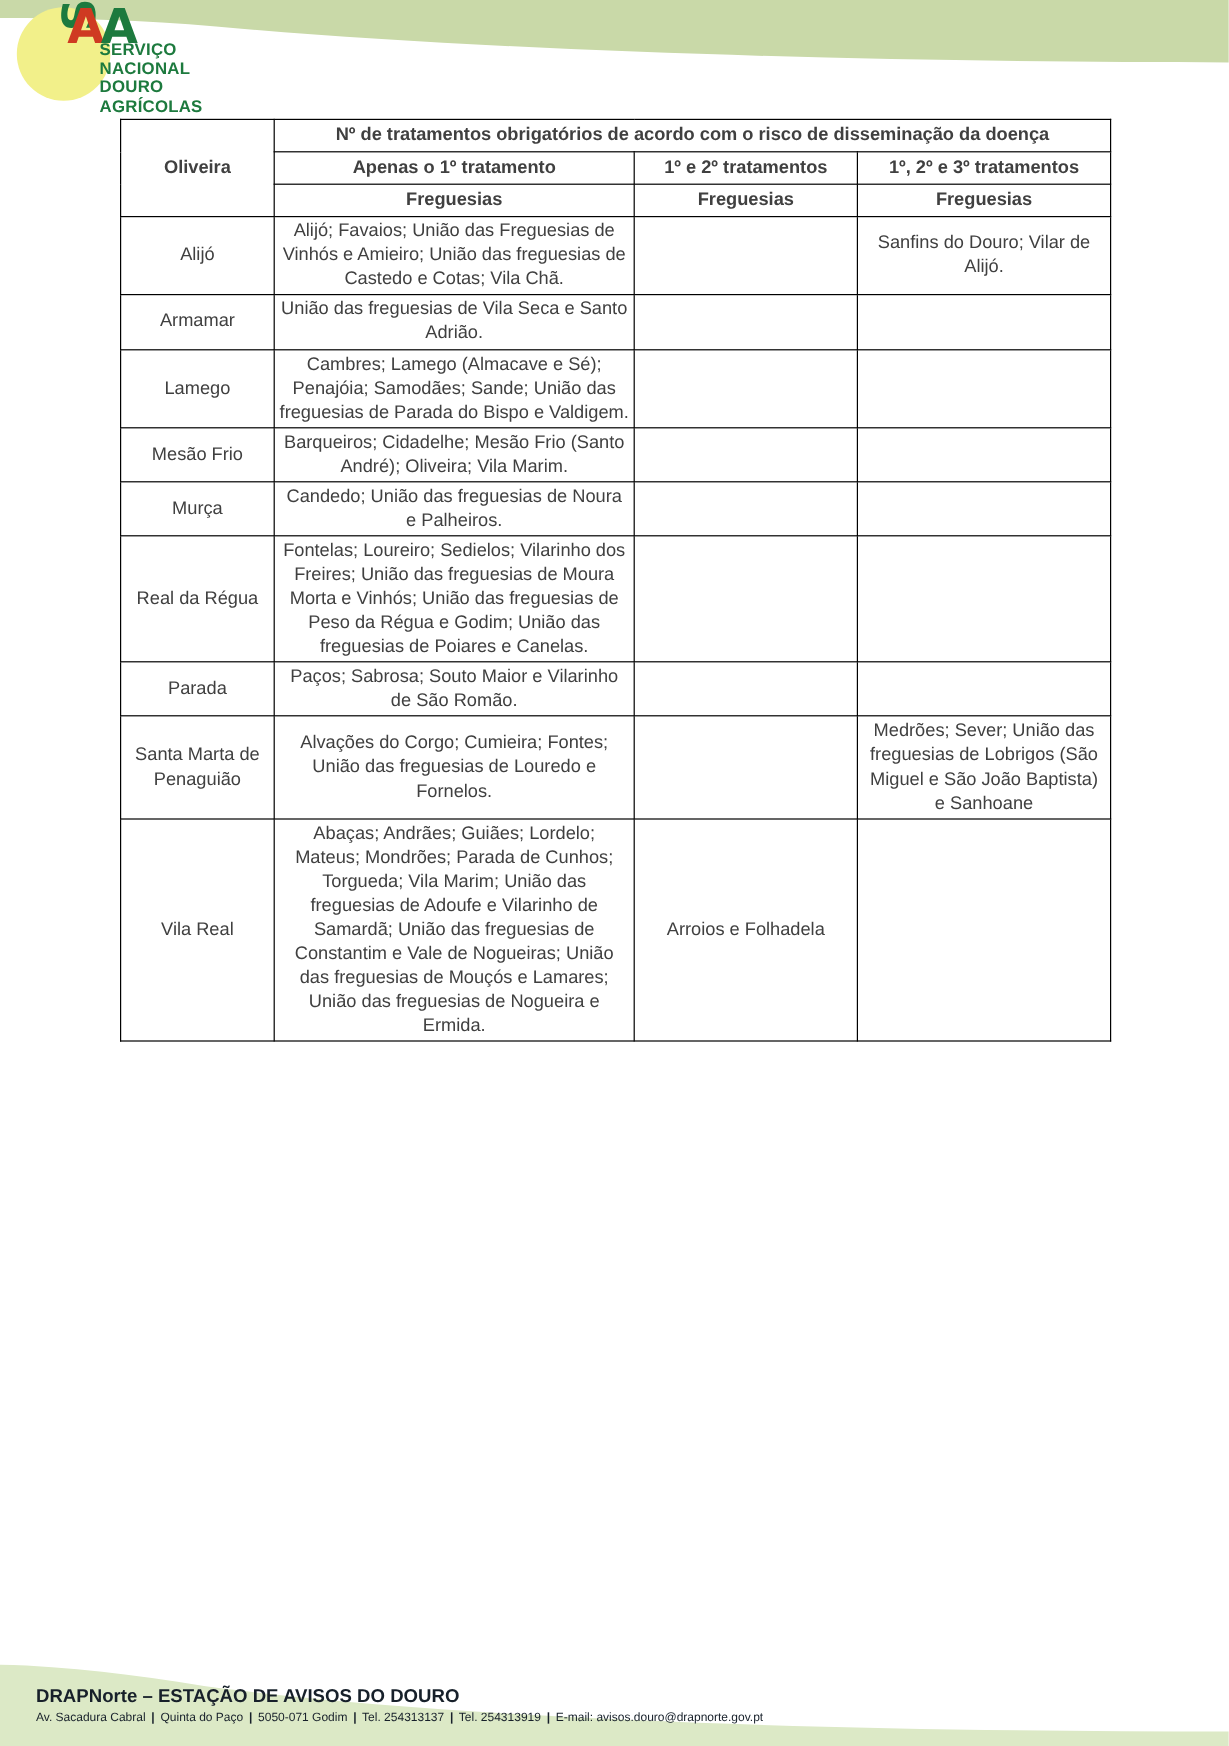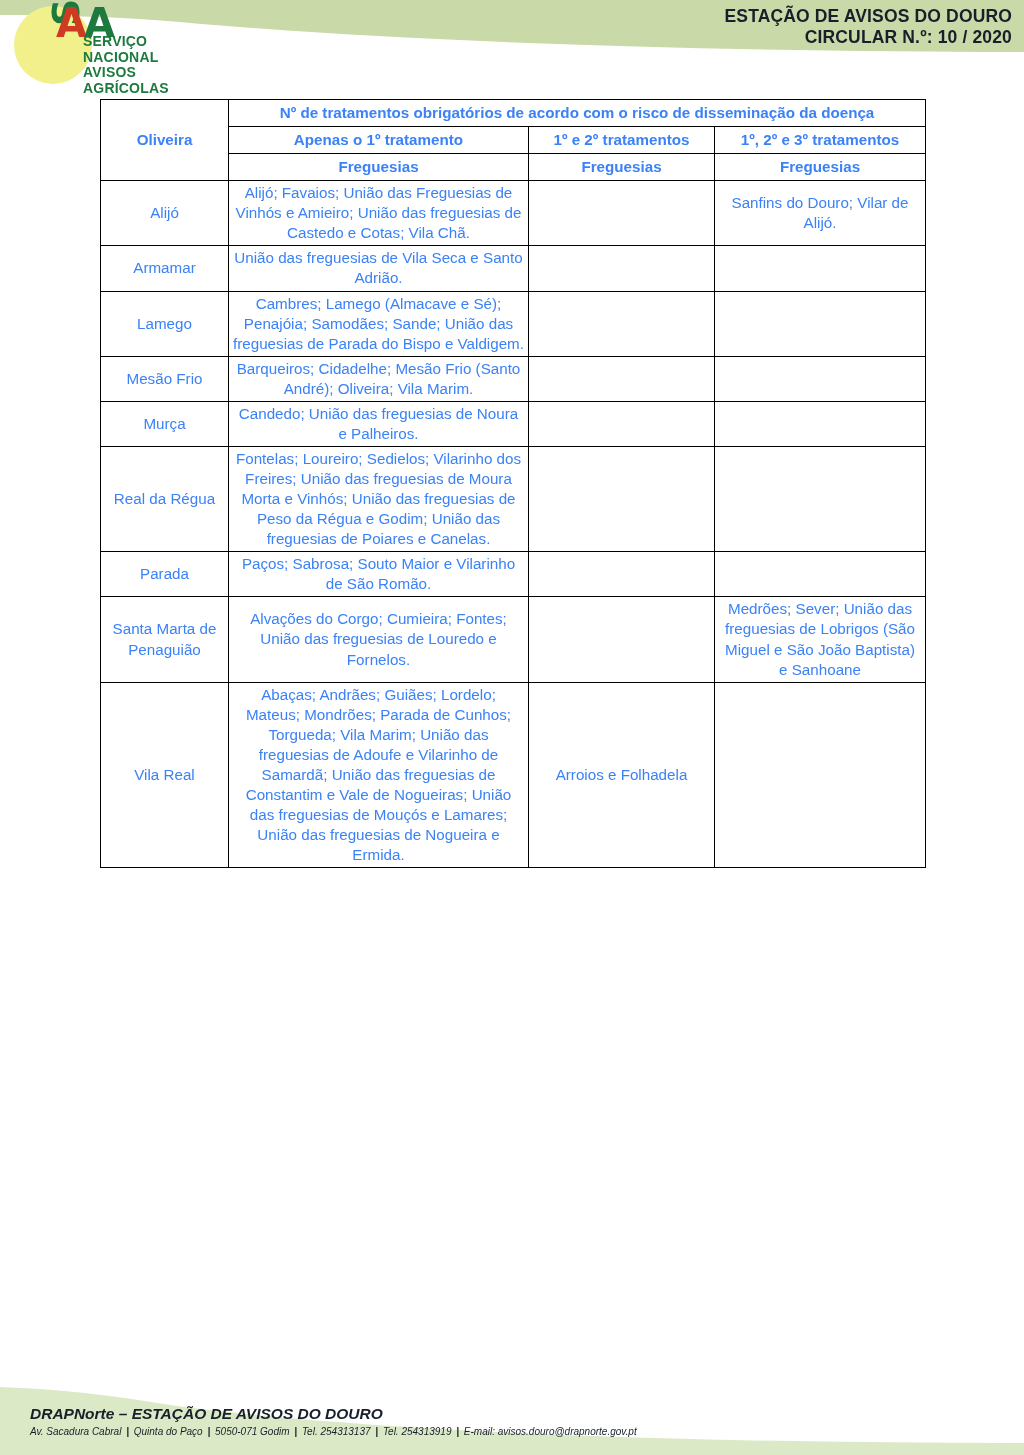--- a/index.html
+++ b/index.html
@@ -119,21 +119,21 @@
   table.treat {
     border-collapse: collapse;
     width: 825px;
     table-layout: fixed;
   }
   table.treat td, table.treat th {
     border: 1.1px solid #000000;
     padding: 2px 4px;
     vertical-align: middle;
     text-align: center;
-    color: #3b82f6;
+    color: #404040;
     font-size: 15.2px;
     line-height: 1.32;
   }
   table.treat th {
     font-weight: bold;
     font-size: 15.2px;
     padding: 3px 4px;
   }
   .col-concelho { width: 128px; }
   .col-t1 { width: 300px; }
@@ -148,21 +148,20 @@
   }
   td.empty-cell { }
 
   
   .page-footer {
     position: absolute;
     left: 0;
     bottom: 0;
     width: 852px;
     height: 68px;
-    font-style: italic;
   }
   .footer-band {
     position: absolute;
     left: 0;
     top: 0;
     width: 1024px;
     height: 68px;
   }
   .footer-text {
     position: absolute;
@@ -195,29 +194,25 @@
   </svg>
 
   <div class="logo">
     <div class="logo-disc"></div>
     <div class="logo-sn">SN</div>
     <div class="logo-a1">A</div>
     <div class="logo-a2">A</div>
     <div class="logo-words">
       <div class="logo-word">SERVIÇO</div>
       <div class="logo-word">NACIONAL</div>
-      <div class="logo-word">AVISOS</div>
+      <div class="logo-word">DOURO</div>
       <div class="logo-word">AGRÍCOLAS</div>
     </div>
   </div>
 
-  <div class="header-title-block">
-    <div class="header-title-line">ESTAÇÃO DE AVISOS DO DOURO</div>
-    <div class="header-title-line">CIRCULAR N.º: 10 / 2020</div>
-  </div>
 </div>
 
 <div class="table-wrap">
   <table class="treat">
     <colgroup>
       <col class="col-concelho">
       <col class="col-t1">
       <col class="col-t2">
       <col class="col-t3">
     </colgroup>

